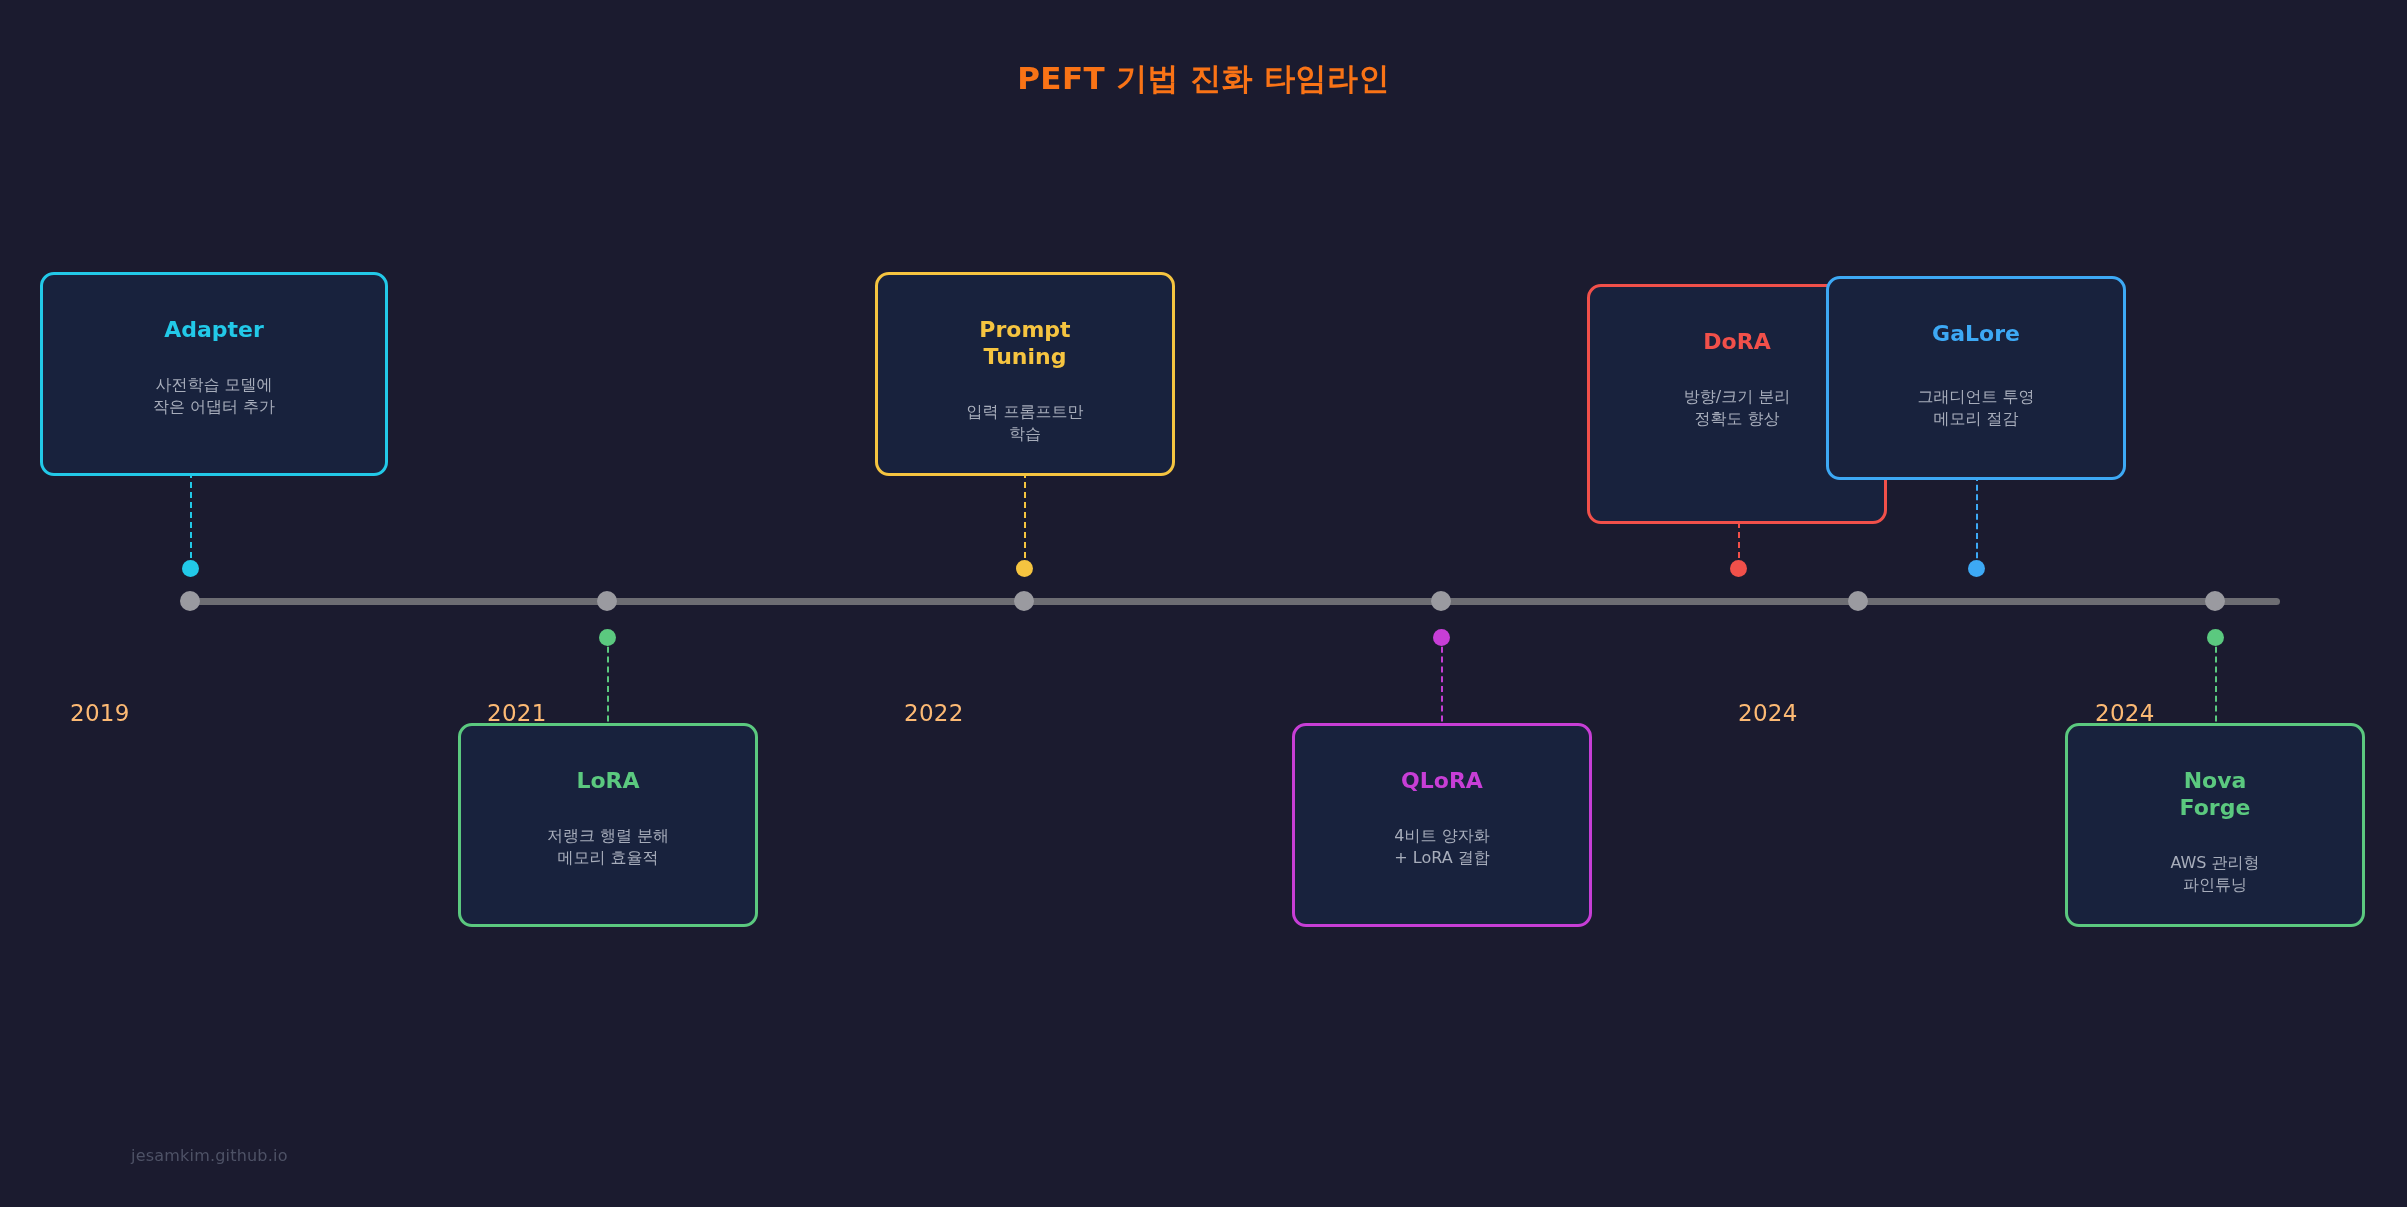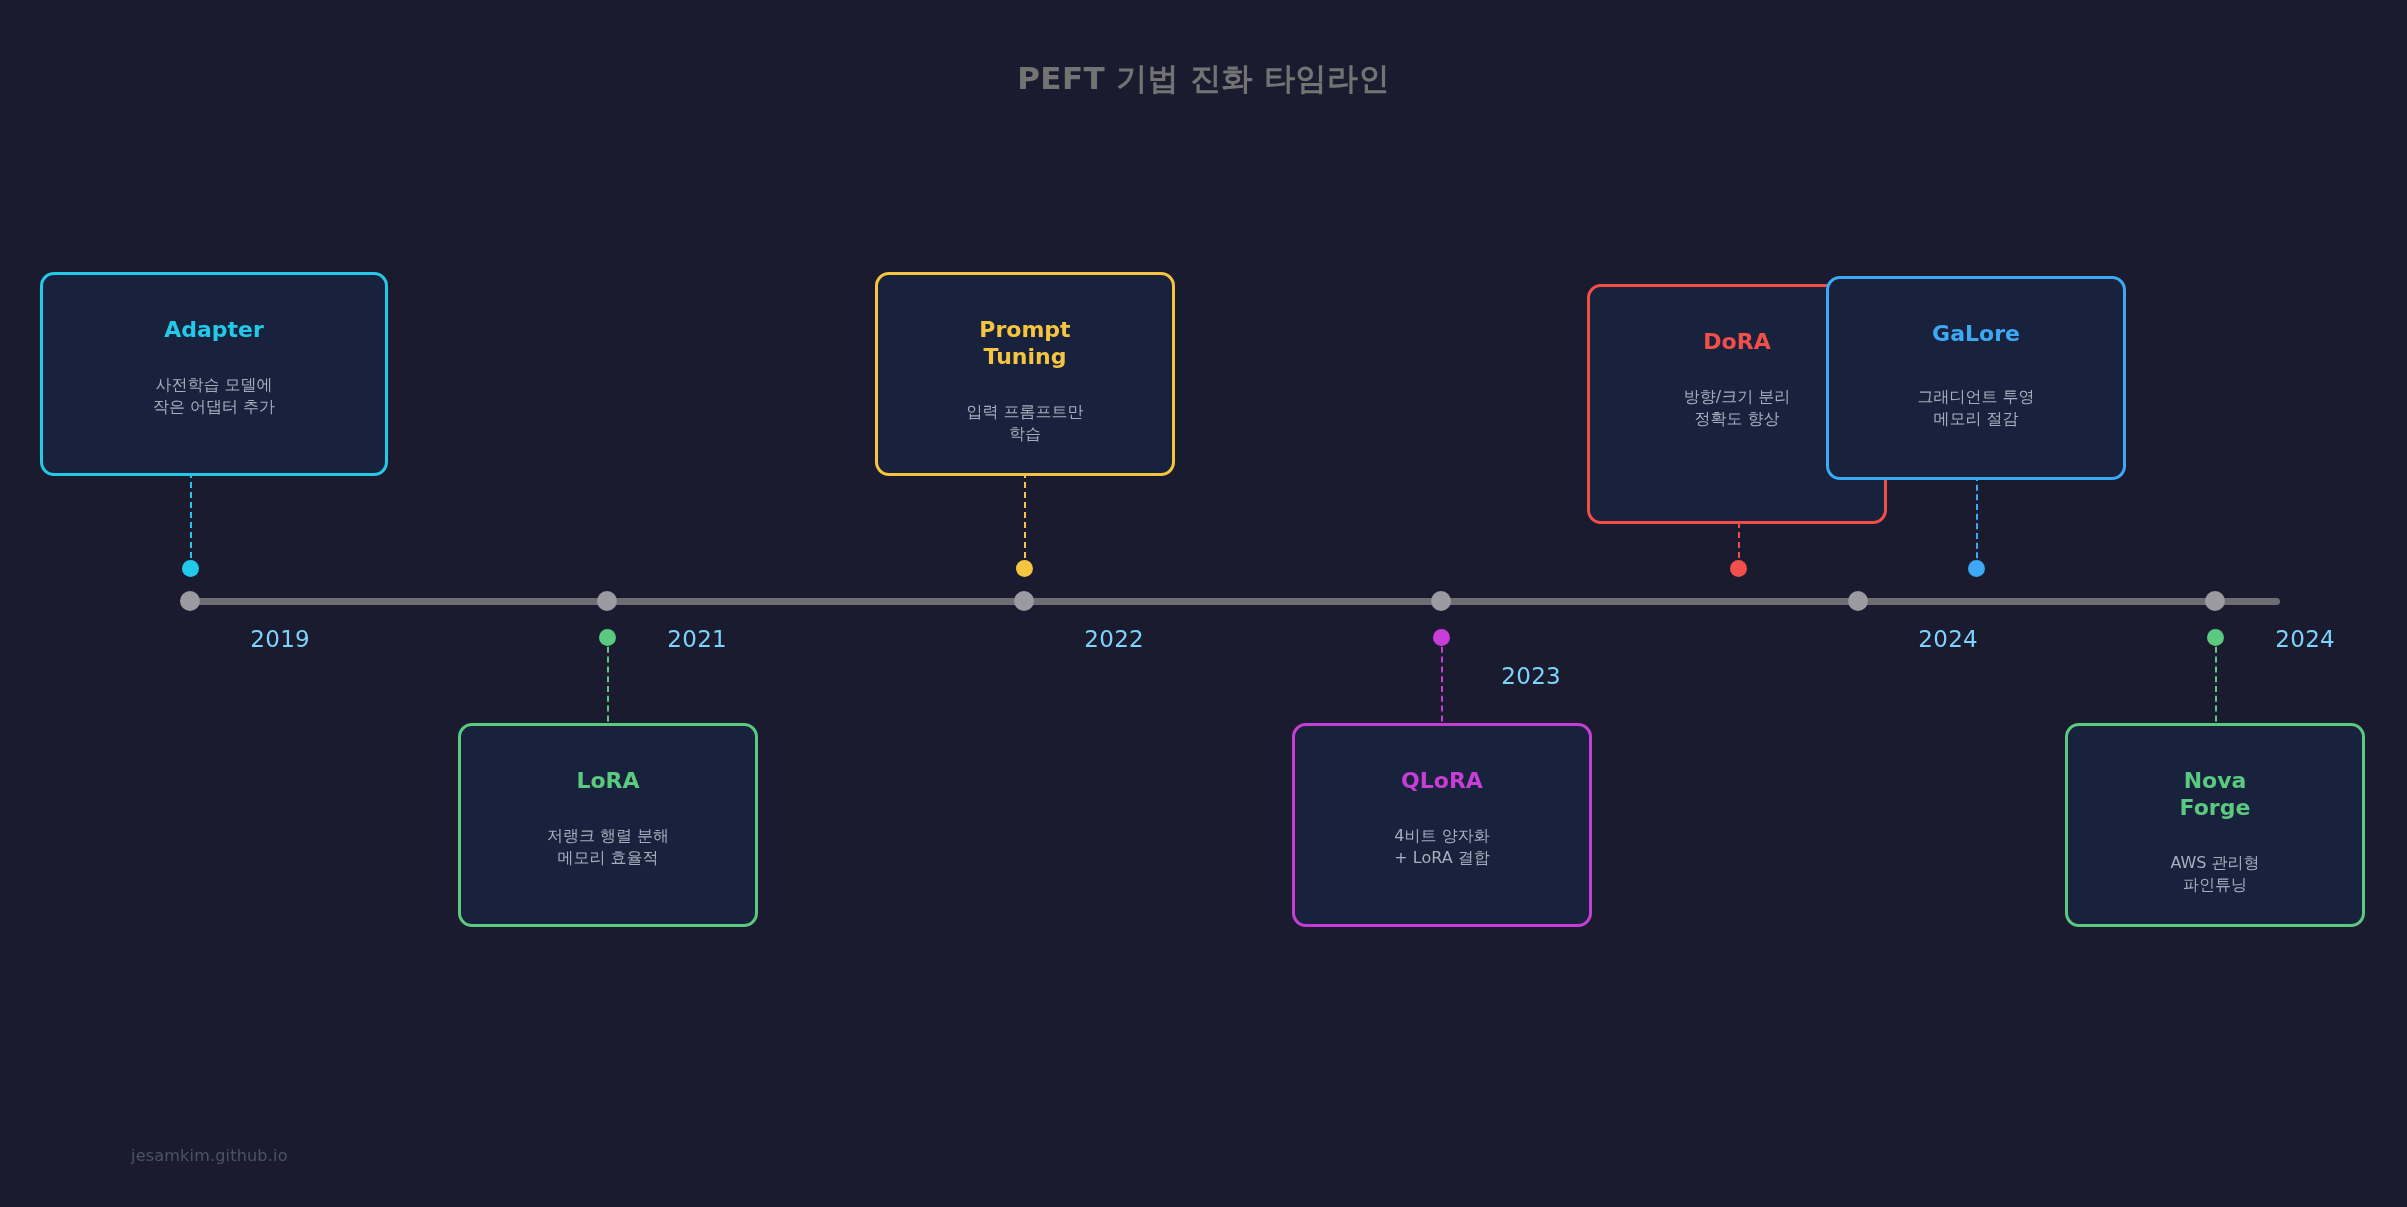--- a/index.html
+++ b/index.html
@@ -28,21 +28,21 @@
   
   .page-title {
     position: absolute;
     left: 0;
     top: 58px;
     width: 2407px;
     text-align: center;
     font-size: 31px;
     font-weight: 600;
     letter-spacing: 0.4px;
-    color: #737373;
+    color: #f97316;
   }
 
   
   .axis-line {
     position: absolute;
     left: 190px;
     top: 598px;
     width: 2090px;
     height: 7px;
     background: #6d6d73;
@@ -54,26 +54,26 @@
     width: 20px;
     height: 20px;
     margin-left: -10px;
     margin-top: -10px;
     border-radius: 50%;
     background: #9a9aa0;
   }
 
   .year-label {
     position: absolute;
-    top: 626px;
+    top: 700px;
     width: 240px;
     margin-left: -120px;
-    text-align: right;
+    text-align: left;
     font-size: 23px;
-    color: #7dd3fc;
+    color: #fdba74;
     letter-spacing: 0.3px;
   }
 
   
   .event-dot {
     position: absolute;
     width: 17px;
     height: 17px;
     margin-left: -8.5px;
     margin-top: -8.5px;

